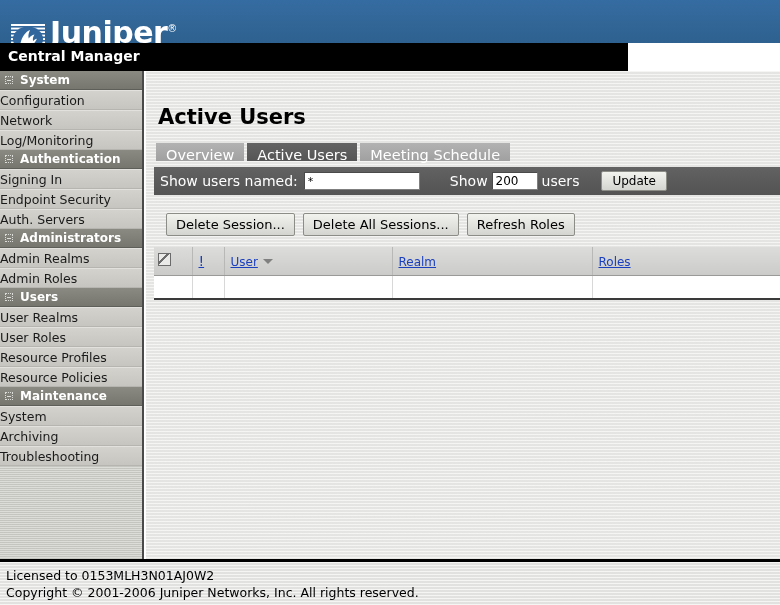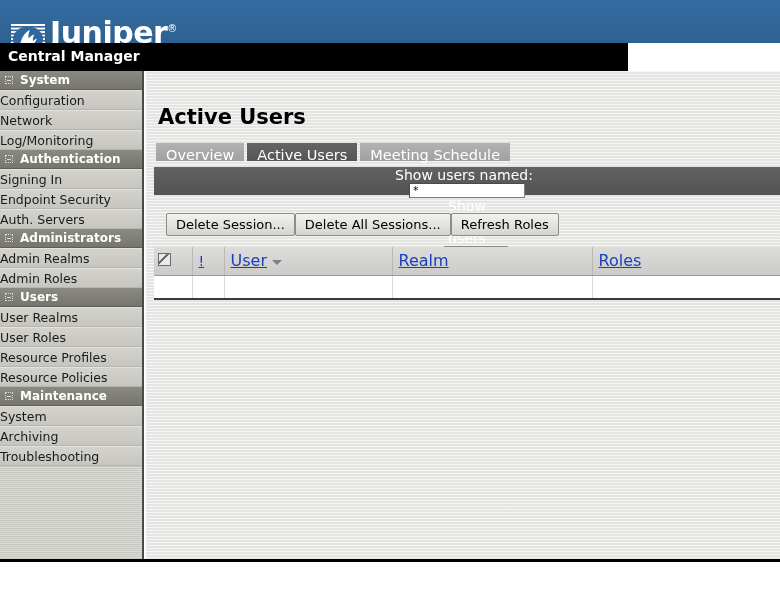--- a/index.html
+++ b/index.html
@@ -144,21 +144,20 @@
   
   .filter-bar {
     position: absolute; left: 8px; top: 96px;
     width: 626px; height: 28px;
     background: #5a5a5a;
     background-image: linear-gradient(to bottom, #626262 0%, #535353 100%);
     display: flex; align-items: center;
     padding: 0 6px;
     color: #ffffff; font-size: 14px;
     white-space: nowrap;
-    flex-direction: column;
   }
   .filter-label { margin-right: 6px; }
   .txt-input {
     font-family: "DejaVu Sans", "Liberation Sans", sans-serif;
     font-size: 11px;
     color: #000000;
     background: #ffffff;
     border: 1px solid #7f7f7f;
     border-top-color: #4a4a4a; border-left-color: #4a4a4a;
     height: 18px;
@@ -178,21 +177,21 @@
     border-radius: 2px;
     padding: 2px 8px;
     cursor: pointer;
     white-space: nowrap;
   }
   #update-button { margin-left: 18px; padding: 2px 10px; }
 
   
   .action-row {
     position: absolute; left: 20px; top: 142px;
-    display: flex; 
+    display: flex; gap: 8px;
   }
   .action-row .btn { font-size: 13px; padding: 3px 9px; }
 
   
   .tbl {
     position: absolute; left: 8px; top: 176px;
     width: 626px;
     border-collapse: collapse;
     table-layout: fixed;
   }
@@ -211,21 +210,21 @@
   .tbl th:last-child { border-right: none; }
   .tbl td {
     height: 24px;
     background: #ffffff;
     border-right: 1px solid #d8d8d8;
     border-bottom: 2px solid #3a3a3a;
   }
   .tbl td:last-child { border-right: none; }
   .col-link {
     color: #1a3fbf; text-decoration: underline; cursor: pointer;
-    font-size: 16px;
+    font-size: 12px;
   }
   .sort-arrow {
     display: inline-block;
     margin-left: 5px;
     width: 0; height: 0;
     border-left: 5px solid transparent;
     border-right: 5px solid transparent;
     border-top: 5px solid #808080;
     vertical-align: middle;
   }
@@ -371,14 +370,18 @@
           <td></td>
           <td></td>
           <td></td>
         </tr>
       </tbody>
     </table>
 
   </div>
 
   <div class="footer-rule"></div>
+  <div class="footer">
+    <div>Licensed to 0153MLH3N01AJ0W2</div>
+    <div>Copyright © 2001-2006 Juniper Networks, Inc. All rights reserved.</div>
+  </div>
 
 </div>
 
 </body></html>

